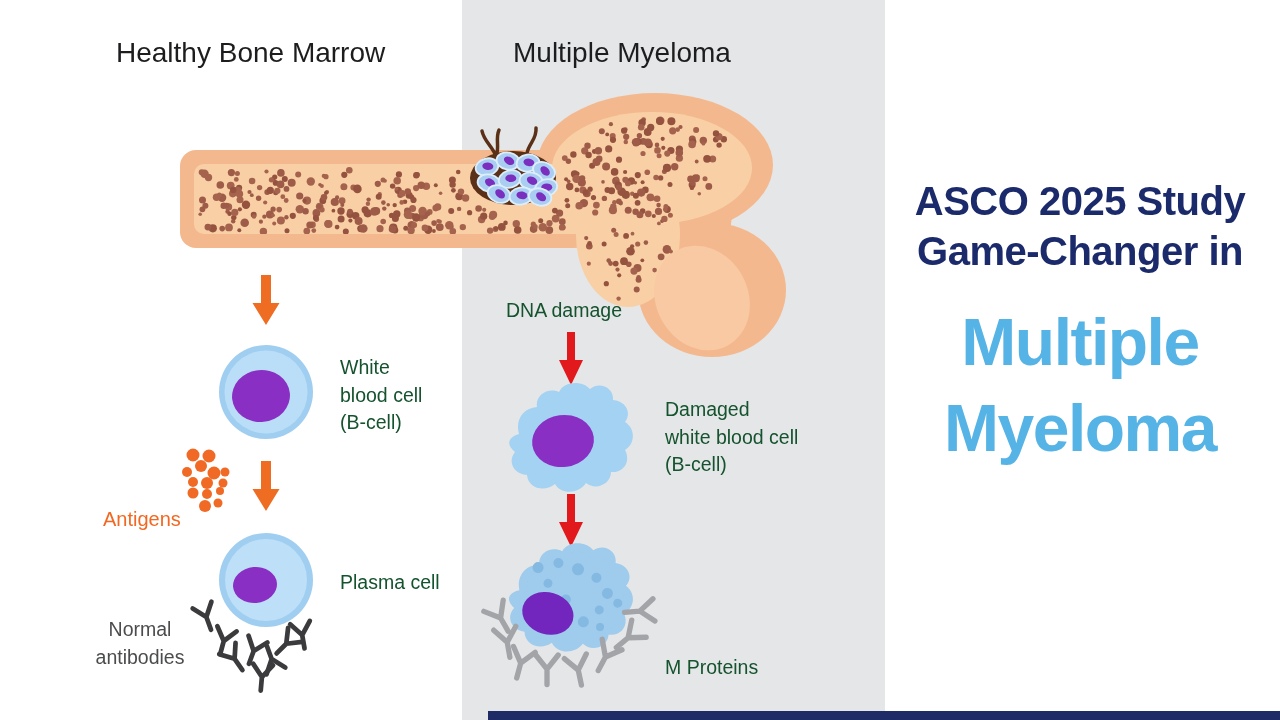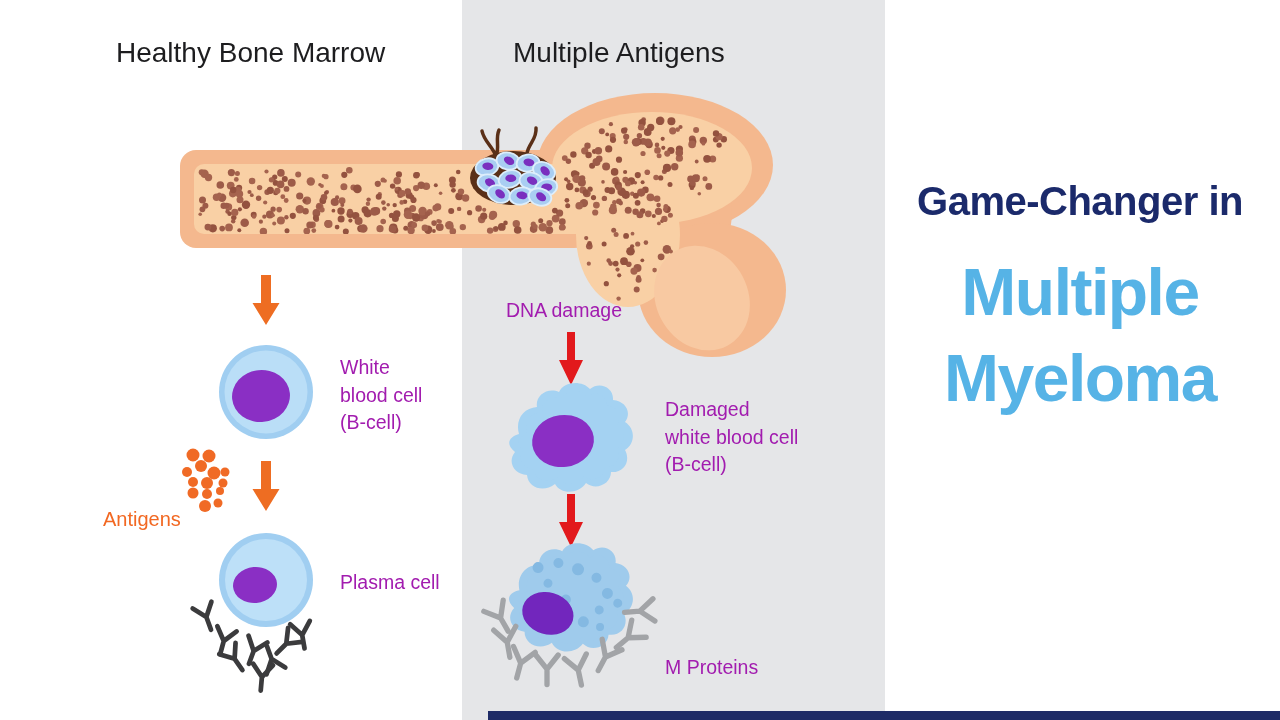--- a/index.html
+++ b/index.html
@@ -1,21 +1,21 @@
 <!DOCTYPE html>
 <html><head>
 <meta charset="utf-8">
 <style>
   html,body{margin:0;padding:0;background:#fff;}
   .stage{position:relative;width:1280px;height:720px;overflow:hidden;background:#fff;
          font-family:"Liberation Sans", sans-serif;}
   .gray-panel{position:absolute;left:462px;top:0;width:423px;height:720px;background:#e5e6e8;}
   .art{position:absolute;left:0;top:0;width:1280px;height:720px;}
   .heading{position:absolute;font-size:28px;line-height:34px;color:#1d1d1f;white-space:nowrap;}
-  .lbl{position:absolute;font-size:19.5px;line-height:27.5px;color:#a21caf;white-space:pre-line;}
+  .lbl{position:absolute;font-size:19.5px;line-height:27.5px;color:#14532d;white-space:pre-line;}
   .lbl.orange{color:#f26822;font-size:20px;}
   .lbl.dark{color:#4b4c4e;text-align:center;}
   .title-block{position:absolute;left:880px;top:176px;width:400px;text-align:center;}
   .title-navy{font-weight:bold;font-size:40px;line-height:50px;letter-spacing:-0.5px;color:#1b2a6b;white-space:nowrap;}
   .title-blue{font-weight:bold;font-size:66px;line-height:86px;letter-spacing:-1.5px;color:#56b3e6;white-space:nowrap;}
   .title-blue.first{margin-top:23px;}
   .bottom-bar{position:absolute;left:488px;bottom:0;width:792px;height:9px;background:#1e2b66;}
 </style>
 </head>
 <body>
@@ -593,34 +593,37 @@
         <use href="#ab" transform="translate(521,662) rotate(15) scale(1.18)"></use>
         <use href="#ab" transform="translate(547,668) rotate(0) scale(1.18)"></use>
         <use href="#ab" transform="translate(578,669) rotate(-12) scale(1.18)"></use>
         <use href="#ab" transform="translate(606,656) rotate(28) scale(1.18)"></use>
         <use href="#ab" transform="translate(629,637) rotate(50) scale(1.18)"></use>
         <use href="#ab" transform="translate(641,611) rotate(85) scale(1.18)"></use>
       </g>
   </svg>
 
   <div class="heading" style="left:116px;top:36px;">Healthy Bone Marrow</div>
-  <div class="heading" style="left:513px;top:36px;">Multiple Antigens</div>
+  <div class="heading" style="left:513px;top:36px;">Multiple Myeloma</div>
 
   <div class="lbl" style="left:340px;top:354px;">White
 blood cell
 (B-cell)</div>
   <div class="lbl orange" style="left:103px;top:506px;text-align:right;">Antigens</div>
   <div class="lbl" style="left:340px;top:569px;text-align:center;">Plasma cell</div>
+  <div class="lbl dark" style="left:88px;top:616px;width:104px;">Normal
+antibodies</div>
 
   <div class="lbl" style="left:506px;top:297px;">DNA damage</div>
   <div class="lbl" style="left:665px;top:396px;">Damaged
 white blood cell
 (B-cell)</div>
   <div class="lbl" style="left:665px;top:654px;">M Proteins</div>
 
   <div class="title-block">
+    <div class="title-navy">ASCO 2025 Study</div>
     <div class="title-navy">Game-Changer in</div>
     <div class="title-blue first">Multiple</div>
     <div class="title-blue">Myeloma</div>
   </div>
 
   <div class="bottom-bar"></div>
 </div>
 
 </body></html>

